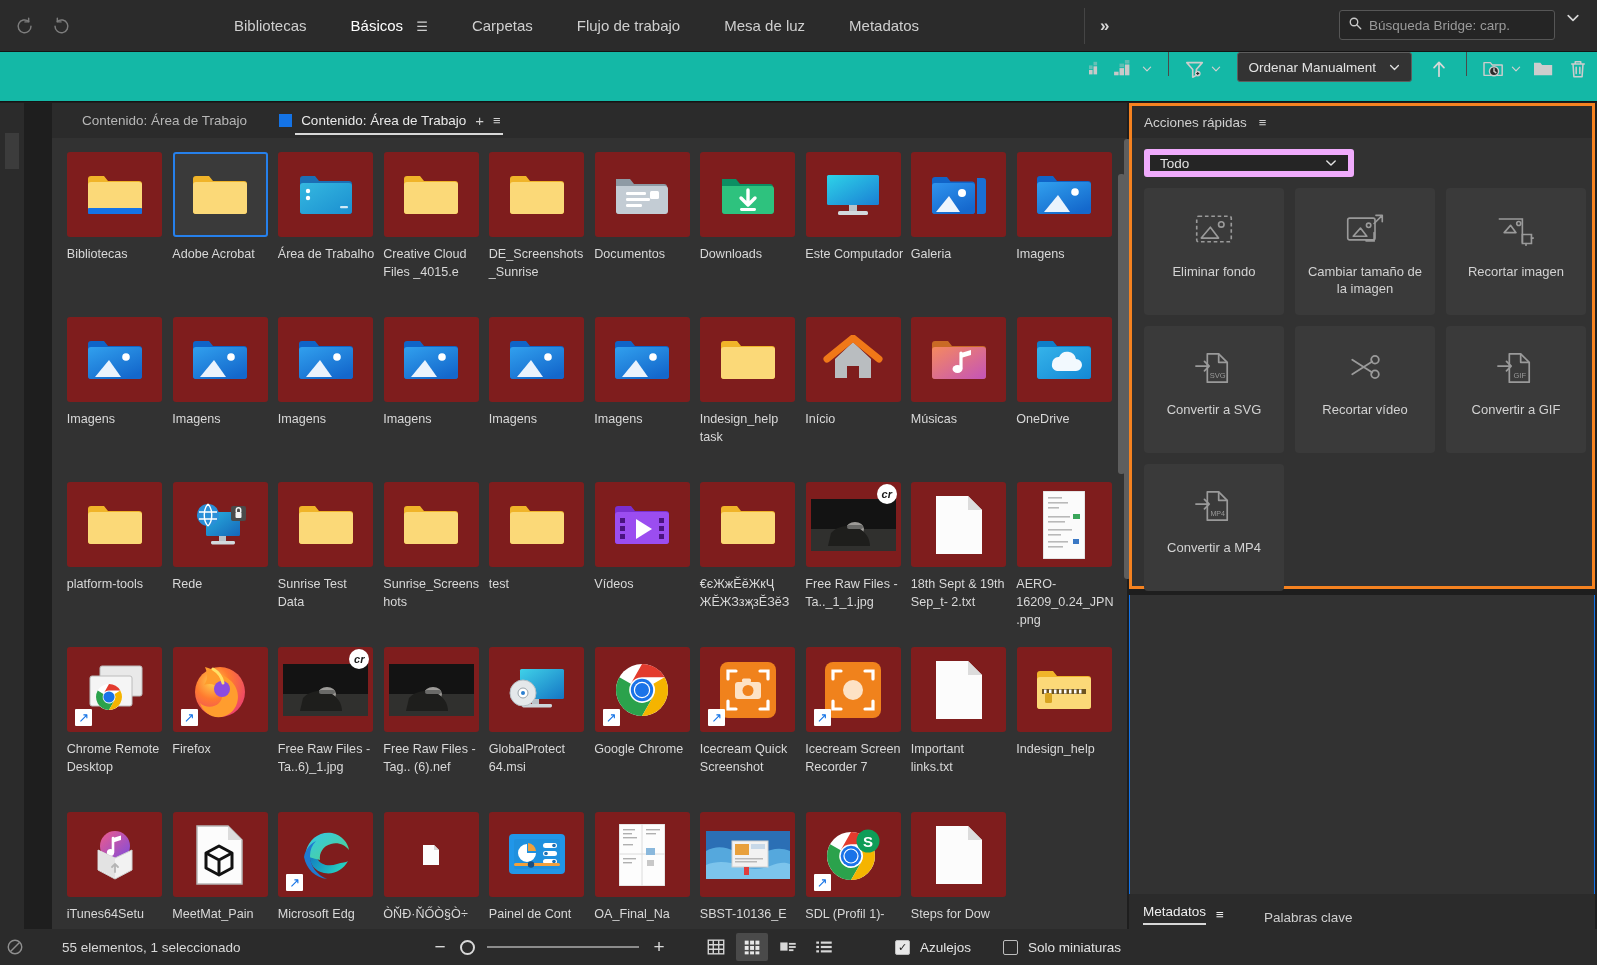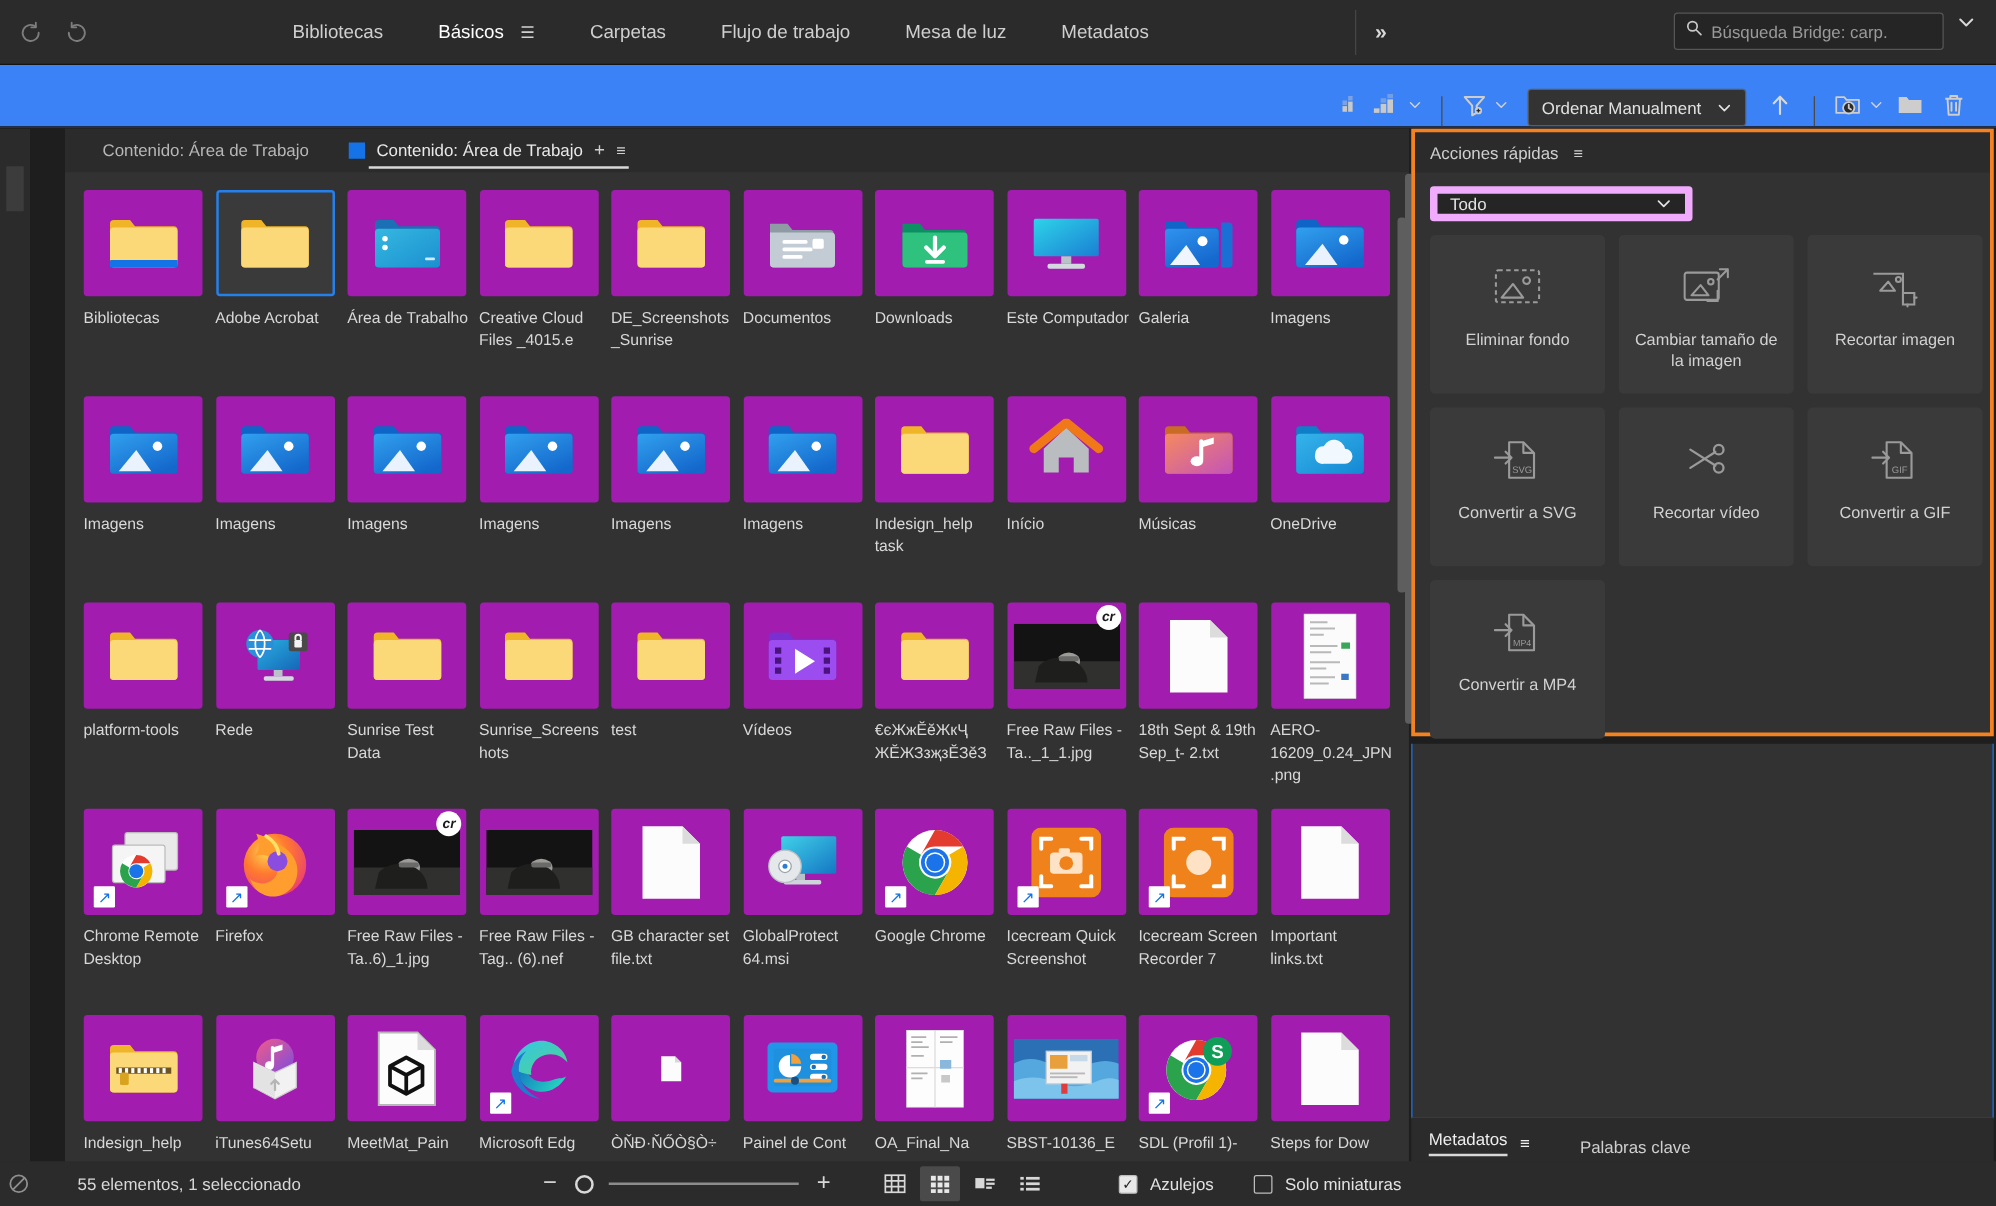--- a/index.html
+++ b/index.html
@@ -56,23 +56,23 @@
     width: 216px; height: 30px; background: #252525;
     border: 1px solid #565656; border-radius: 3px;
     display: flex; align-items: center; padding: 0 8px; gap: 6px;
   }
   .search-ph { font-size: 13.5px; color: #9a9a9a; white-space: nowrap; }
   .search-caret { font-size: 13px; color: #cfcfcf; }
 
   
   .toolbar {
     position: absolute; left: 0; top: 52px; width: 1597px; height: 50px;
-    background: #3b82f6; border-bottom: 1px solid #141414;
-    display: flex; align-items: flex-end; justify-content: flex-end;
-    padding-right: 17px; gap: 0;
+    background: #14b8a6; border-bottom: 1px solid #141414;
+    display: flex; align-items: flex-start; justify-content: flex-end;
+    padding-right: 2px; gap: 0;
   }
   .tb-btn {
     height: 34px; min-width: 34px; display: flex; align-items: center;
     justify-content: center; gap: 4px; color: #d2d2d2; padding: 0 5px;
   }
   .tb-sep { width: 1px; height: 24px; background: #4a4a4a; margin: 0 10px; }
   .sort-select {
     height: 30px; background: #333333; border: 1px solid #5d5d5d;
     border-radius: 3px; display: flex; align-items: center; gap: 12px;
     padding: 0 10px; font-size: 13.5px; color: #e2e2e2; margin: 0 10px;
@@ -121,21 +121,21 @@
   .grid {
     display: grid;
     grid-template-columns: repeat(10, 105.5px);
     column-gap: 0px; row-gap: 0px;
   }
   .cell {
     width: 105.5px; height: 165px; padding: 0 2px;
     display: flex; flex-direction: column; align-items: center;
   }
   .thumb {
-    width: 95px; height: 85px; background: #a21caf; border-radius: 3px;
+    width: 95px; height: 85px; background: #7f1d1d; border-radius: 3px;
     display: flex; align-items: center; justify-content: center;
     position: relative; margin-top: 2px;
   }
   .cell.selected .thumb {
     border: 2px solid #2680eb; background: #3a3a3a;
   }
   .fname {
     font-size: 12.6px; color: #d8d8d8; line-height: 18px;
     margin-top: 8px; width: 100px; text-align: left;
     word-break: break-word; padding-left: 2px;
@@ -867,29 +867,20 @@
           <div class="thumb">
             <svg width="85" height="52" viewBox="0 0 85 52">
               <rect width="85" height="52" fill="#131313"></rect>
               <rect y="30" width="85" height="22" fill="#30302e"></rect>
               <ellipse cx="44" cy="30" rx="9" ry="7" fill="#9d9b98"></ellipse>
               <path d="M20 34c6-7 18-9 27-5 7 3 12 10 12 18H17z" fill="#1e1e1c"></path>
               <rect x="36" y="26" width="16" height="4" rx="2" fill="#6a6a68"></rect>
             </svg>
           </div>
           <div class="fname">Free Raw Files - Tag.. (6).nef</div>
-        </div>
-        <div class="cell">
-          <div class="thumb">
-            <svg width="52" height="62" viewBox="0 0 52 62">
-              <path d="M3 2h32l14 14v44H3z" fill="#fcfcfc"></path>
-              <path d="M35 2v14h14z" fill="#dcdcdc"></path>
-            </svg>
-          </div>
-          <div class="fname">GB character set file.txt</div>
         </div>
         <div class="cell">
           <div class="thumb">
             <svg width="62" height="52" viewBox="0 0 62 52">
               <rect x="14" y="5" width="44" height="30" rx="1.5" fill="url(#gMS)"></rect>
               <defs>
                 <linearGradient id="gMS" x1="0" y1="0" x2="1" y2="1">
                   <stop offset="0" stop-color="#3fd1e8"></stop>
                   <stop offset="1" stop-color="#1576c4"></stop>
                 </linearGradient>

